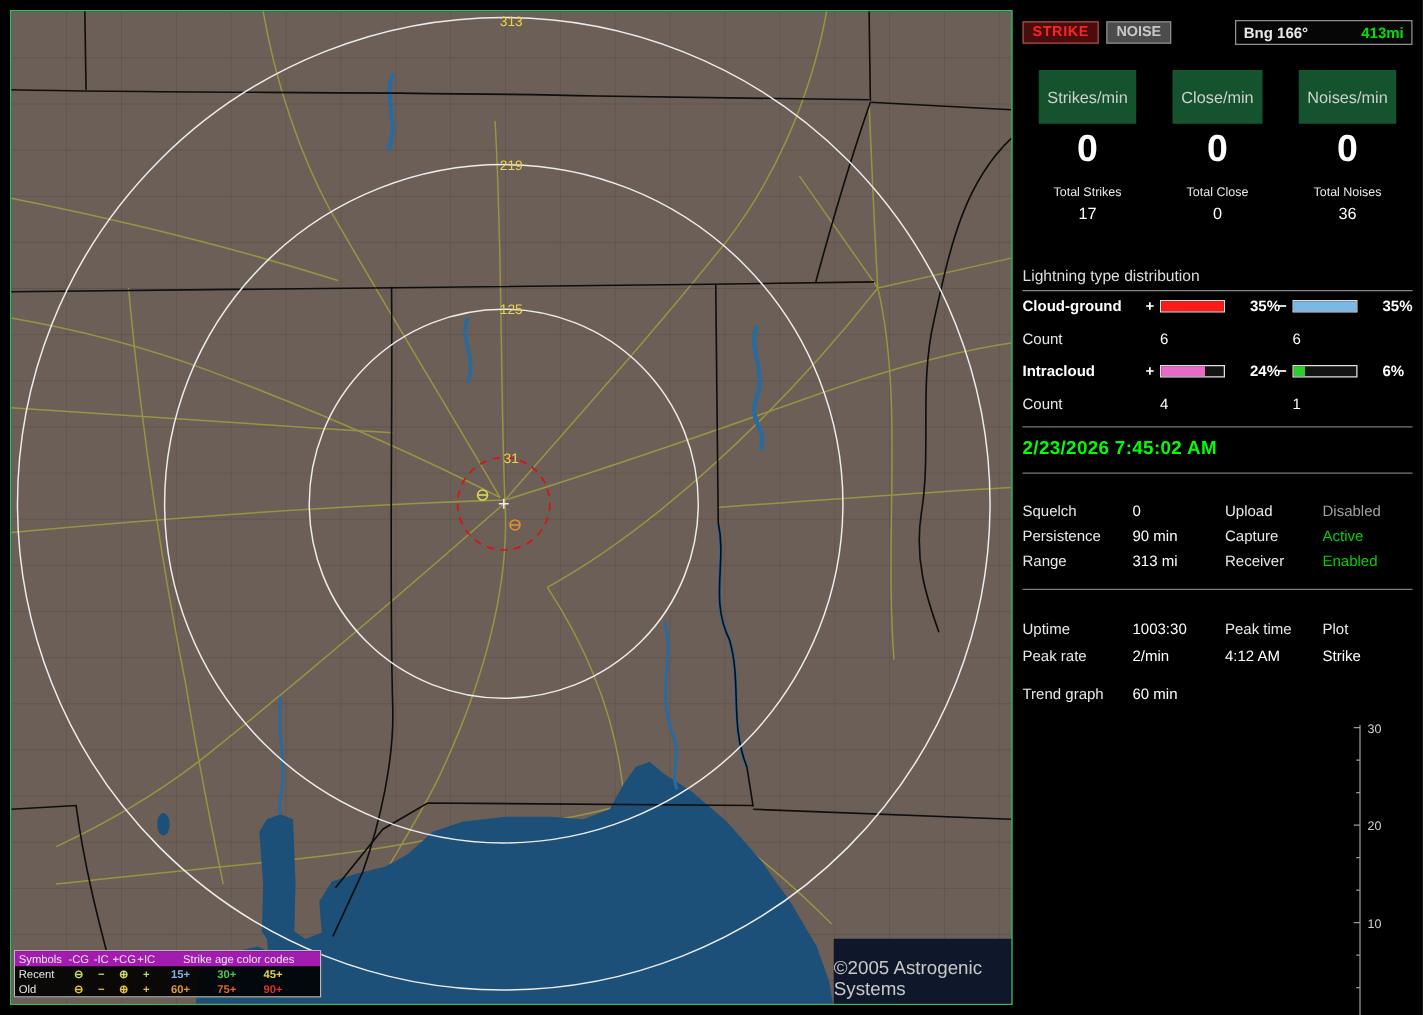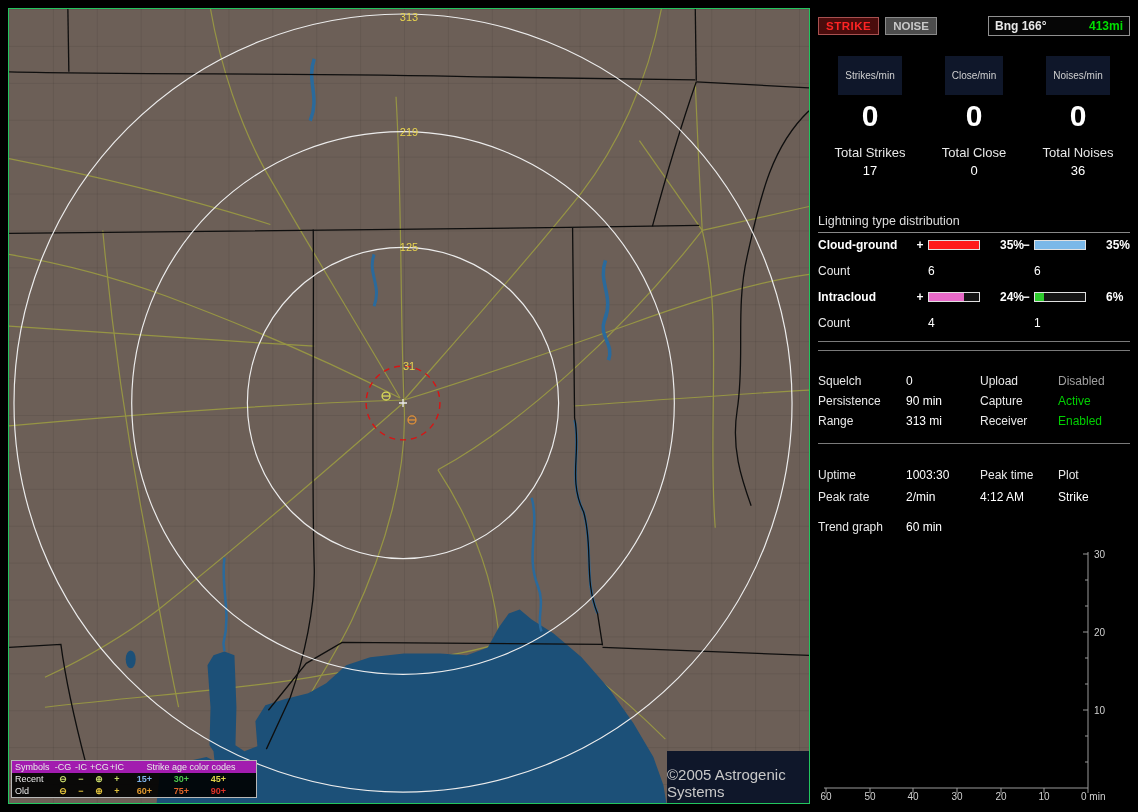--- a/index.html
+++ b/index.html
@@ -30,23 +30,23 @@
            color:#e8e8e8; font-size:12px; }
   .top-row { display:flex; align-items:center; margin-top:8px; height:20px; }
   .chip { font-weight:bold; font-size:11.5px; padding:2px 7px; border:1px solid #8a8a8a; }
   .chip.strike { background:#4a0c0c; color:#ff2424; border-color:#a85050; margin-right:6px; letter-spacing:.5px; }
   .chip.noise  { background:#4c4c4c; color:#c8c8c8; }
   .bearing { margin-left:auto; width:142px; height:20px; border:1px solid #909090;
              background:#060606; display:flex; align-items:center;
              justify-content:space-between; padding:0 6px; font-weight:bold; }
   .green { color:#00e000; }
   .counters { display:grid; grid-template-columns:1fr 1fr 1fr; margin-top:20px; text-align:center; }
-  .rate-chip { display:inline-block; background:#0f172a; color:#d0d0d0; padding:14px 7px; font-size:10px; }
+  .rate-chip { display:inline-block; background:#14532d; color:#d0d0d0; padding:14px 7px; font-size:13px; }
   .big-zero { font-size:30px; font-weight:bold; color:#fff; margin-top:4px; line-height:34px; }
-  .total-label { margin-top:12px; font-size:13px; }
+  .total-label { margin-top:12px; font-size:10px; }
   .total-value { margin-top:3px; color:#fff; font-size:13px; }
   .section-title { margin-top:36px; padding-bottom:4px; border-bottom:1px solid #888;
                    color:#dedede; font-size:12.5px; }
   .dist-row { display:grid; grid-template-columns:94px 16px 52px 38px 16px 52px 1fr;
               align-items:center; height:24px; }
   .dist-row:first-of-type { margin-top:6px; }
   .dist-count { display:grid; grid-template-columns:110px 106px 1fr; align-items:center; height:28px; }
   .dist-name { font-weight:bold; color:#fff; }
   .sign { text-align:center; font-weight:bold; color:#fff; }
   .bar { width:52px; height:10px; border:1px solid #e0e0e0; background:#141414; }
@@ -253,20 +253,21 @@
       </span>
     <span class="pct">6%</span>
   </div>
   <div class="dist-count">
     <span>Count</span>
     <span class="cnt">4</span>
     <span class="cnt">1</span>
   </div>
 
   <div class="hr"></div>
+  <div class="datetime">2/23/2026 7:45:02 AM</div>
   <div class="hr m8"></div>
 
   <div class="grid4">
     <span>Squelch</span>
     <span class="val">0</span>
     <span>Upload</span>
     <span class="val" style="color: rgb(160, 160, 160);">Disabled</span>
 
     <span>Persistence</span>
     <span class="val">90 min</span>

